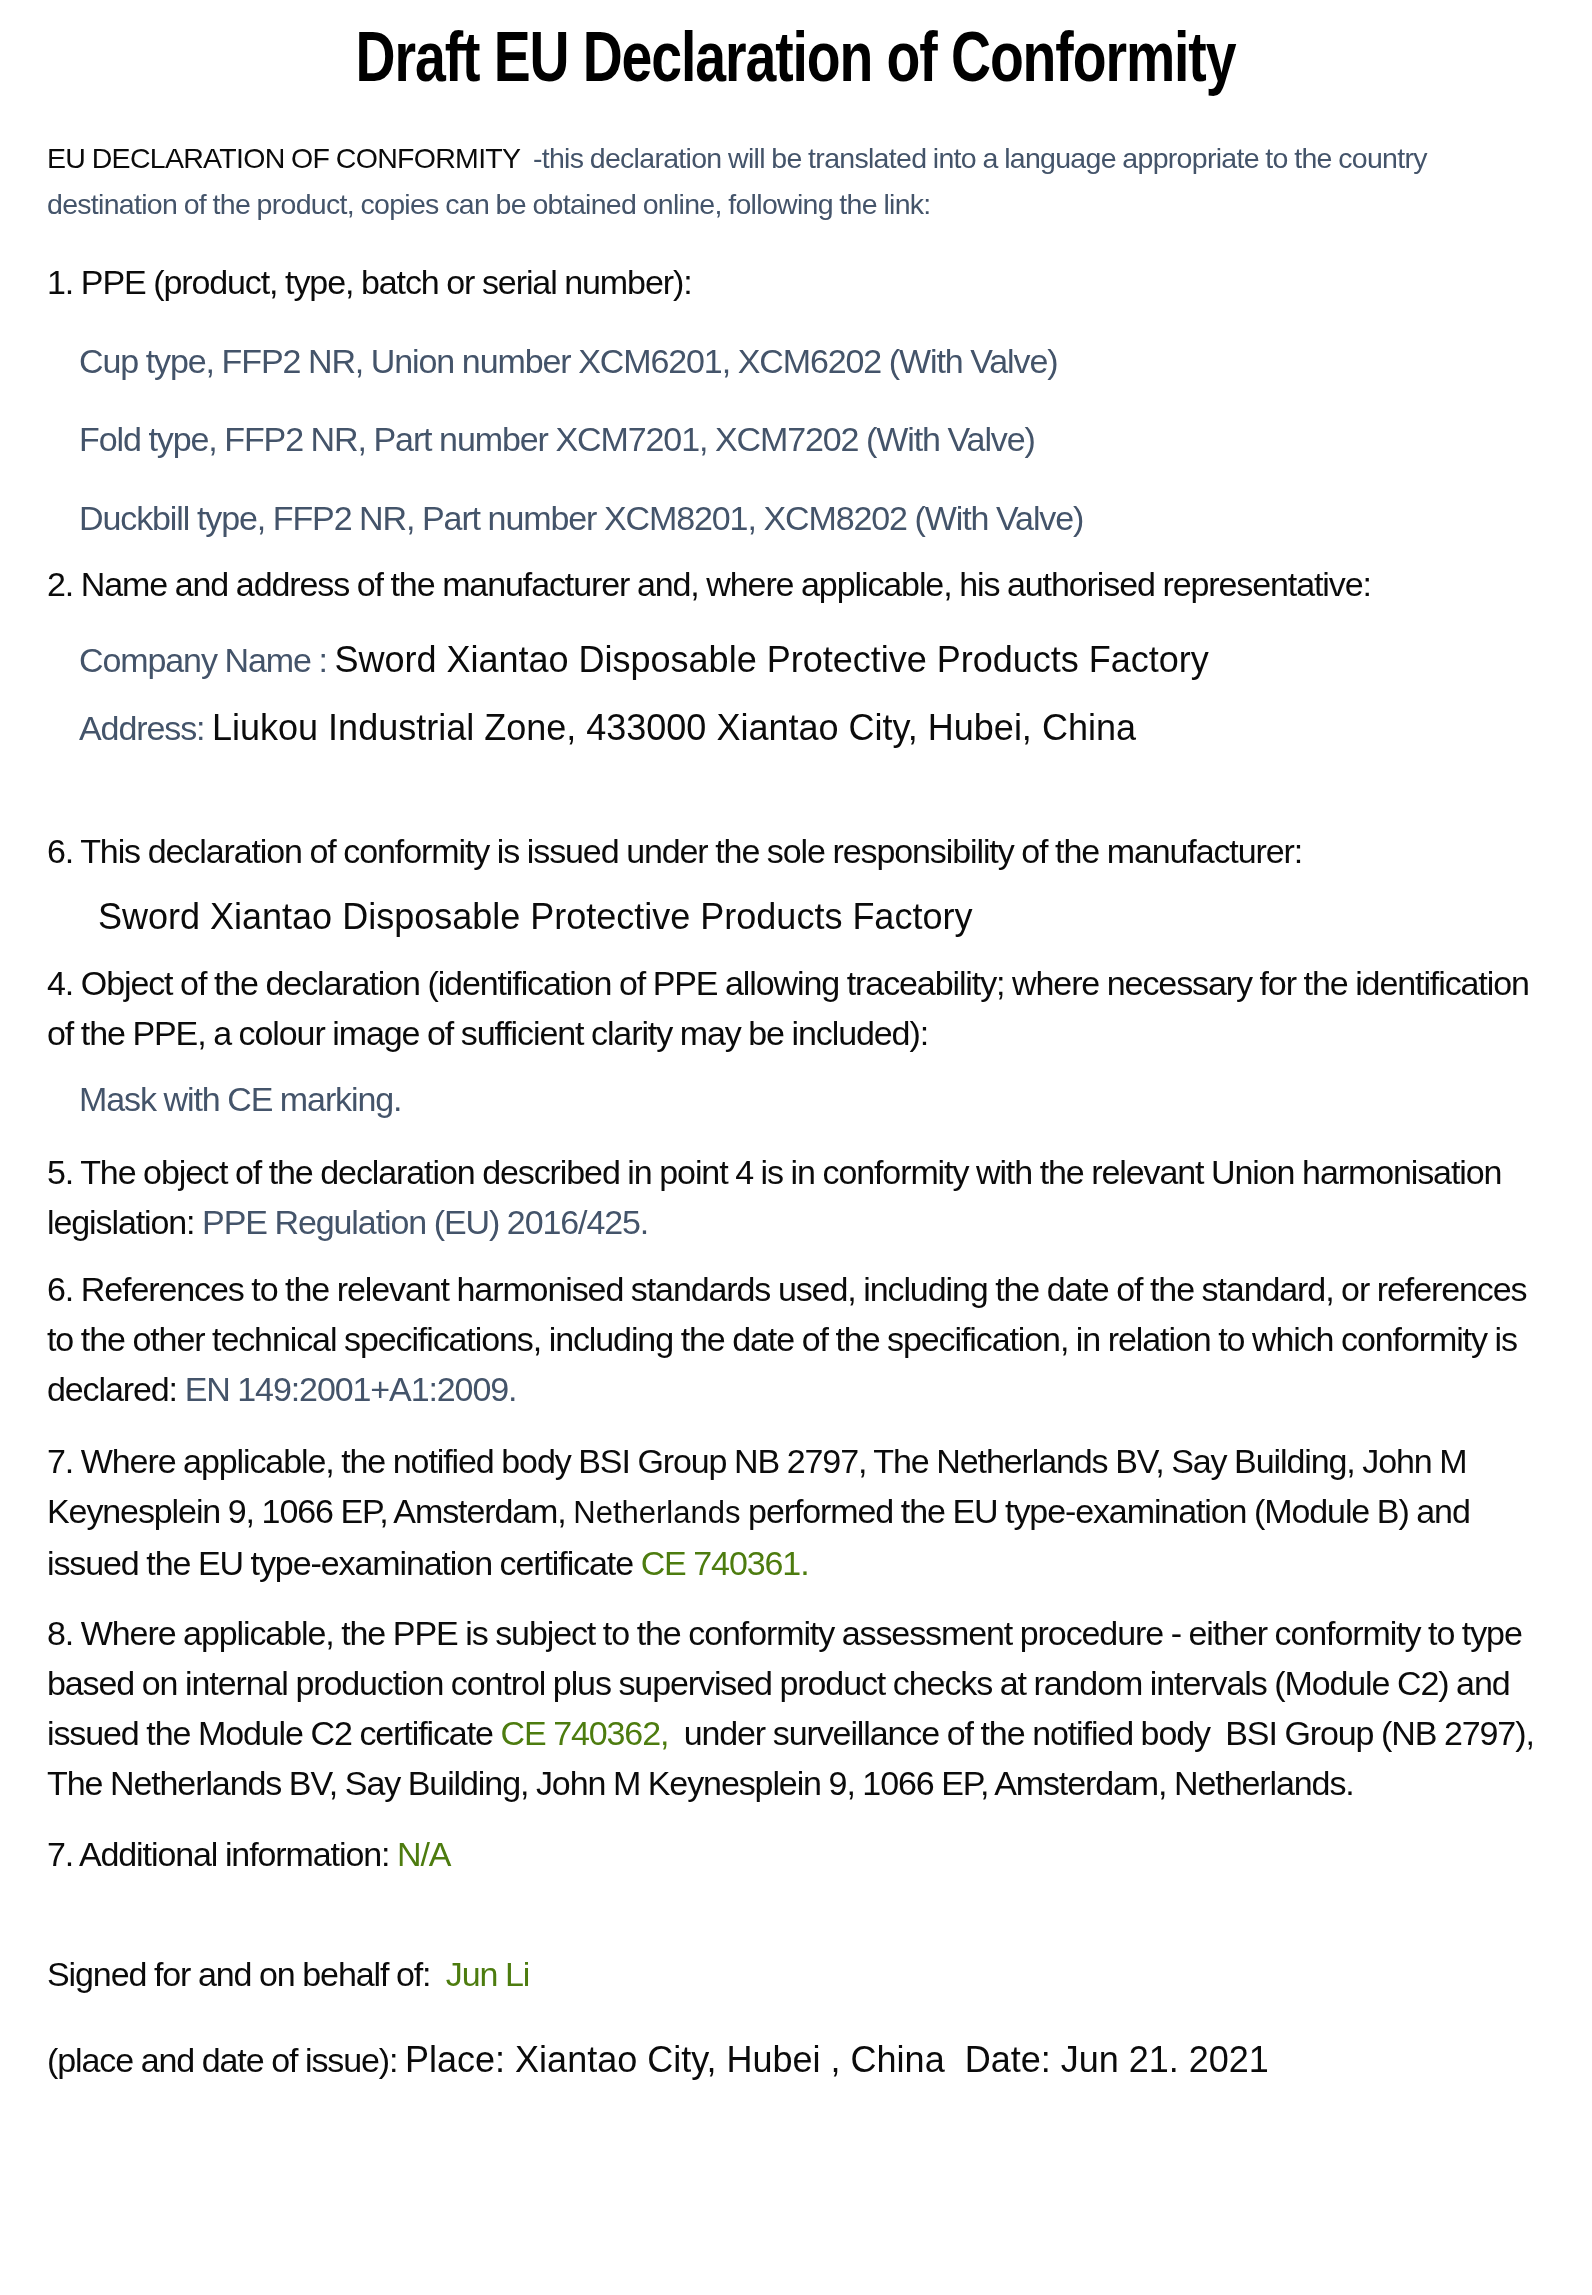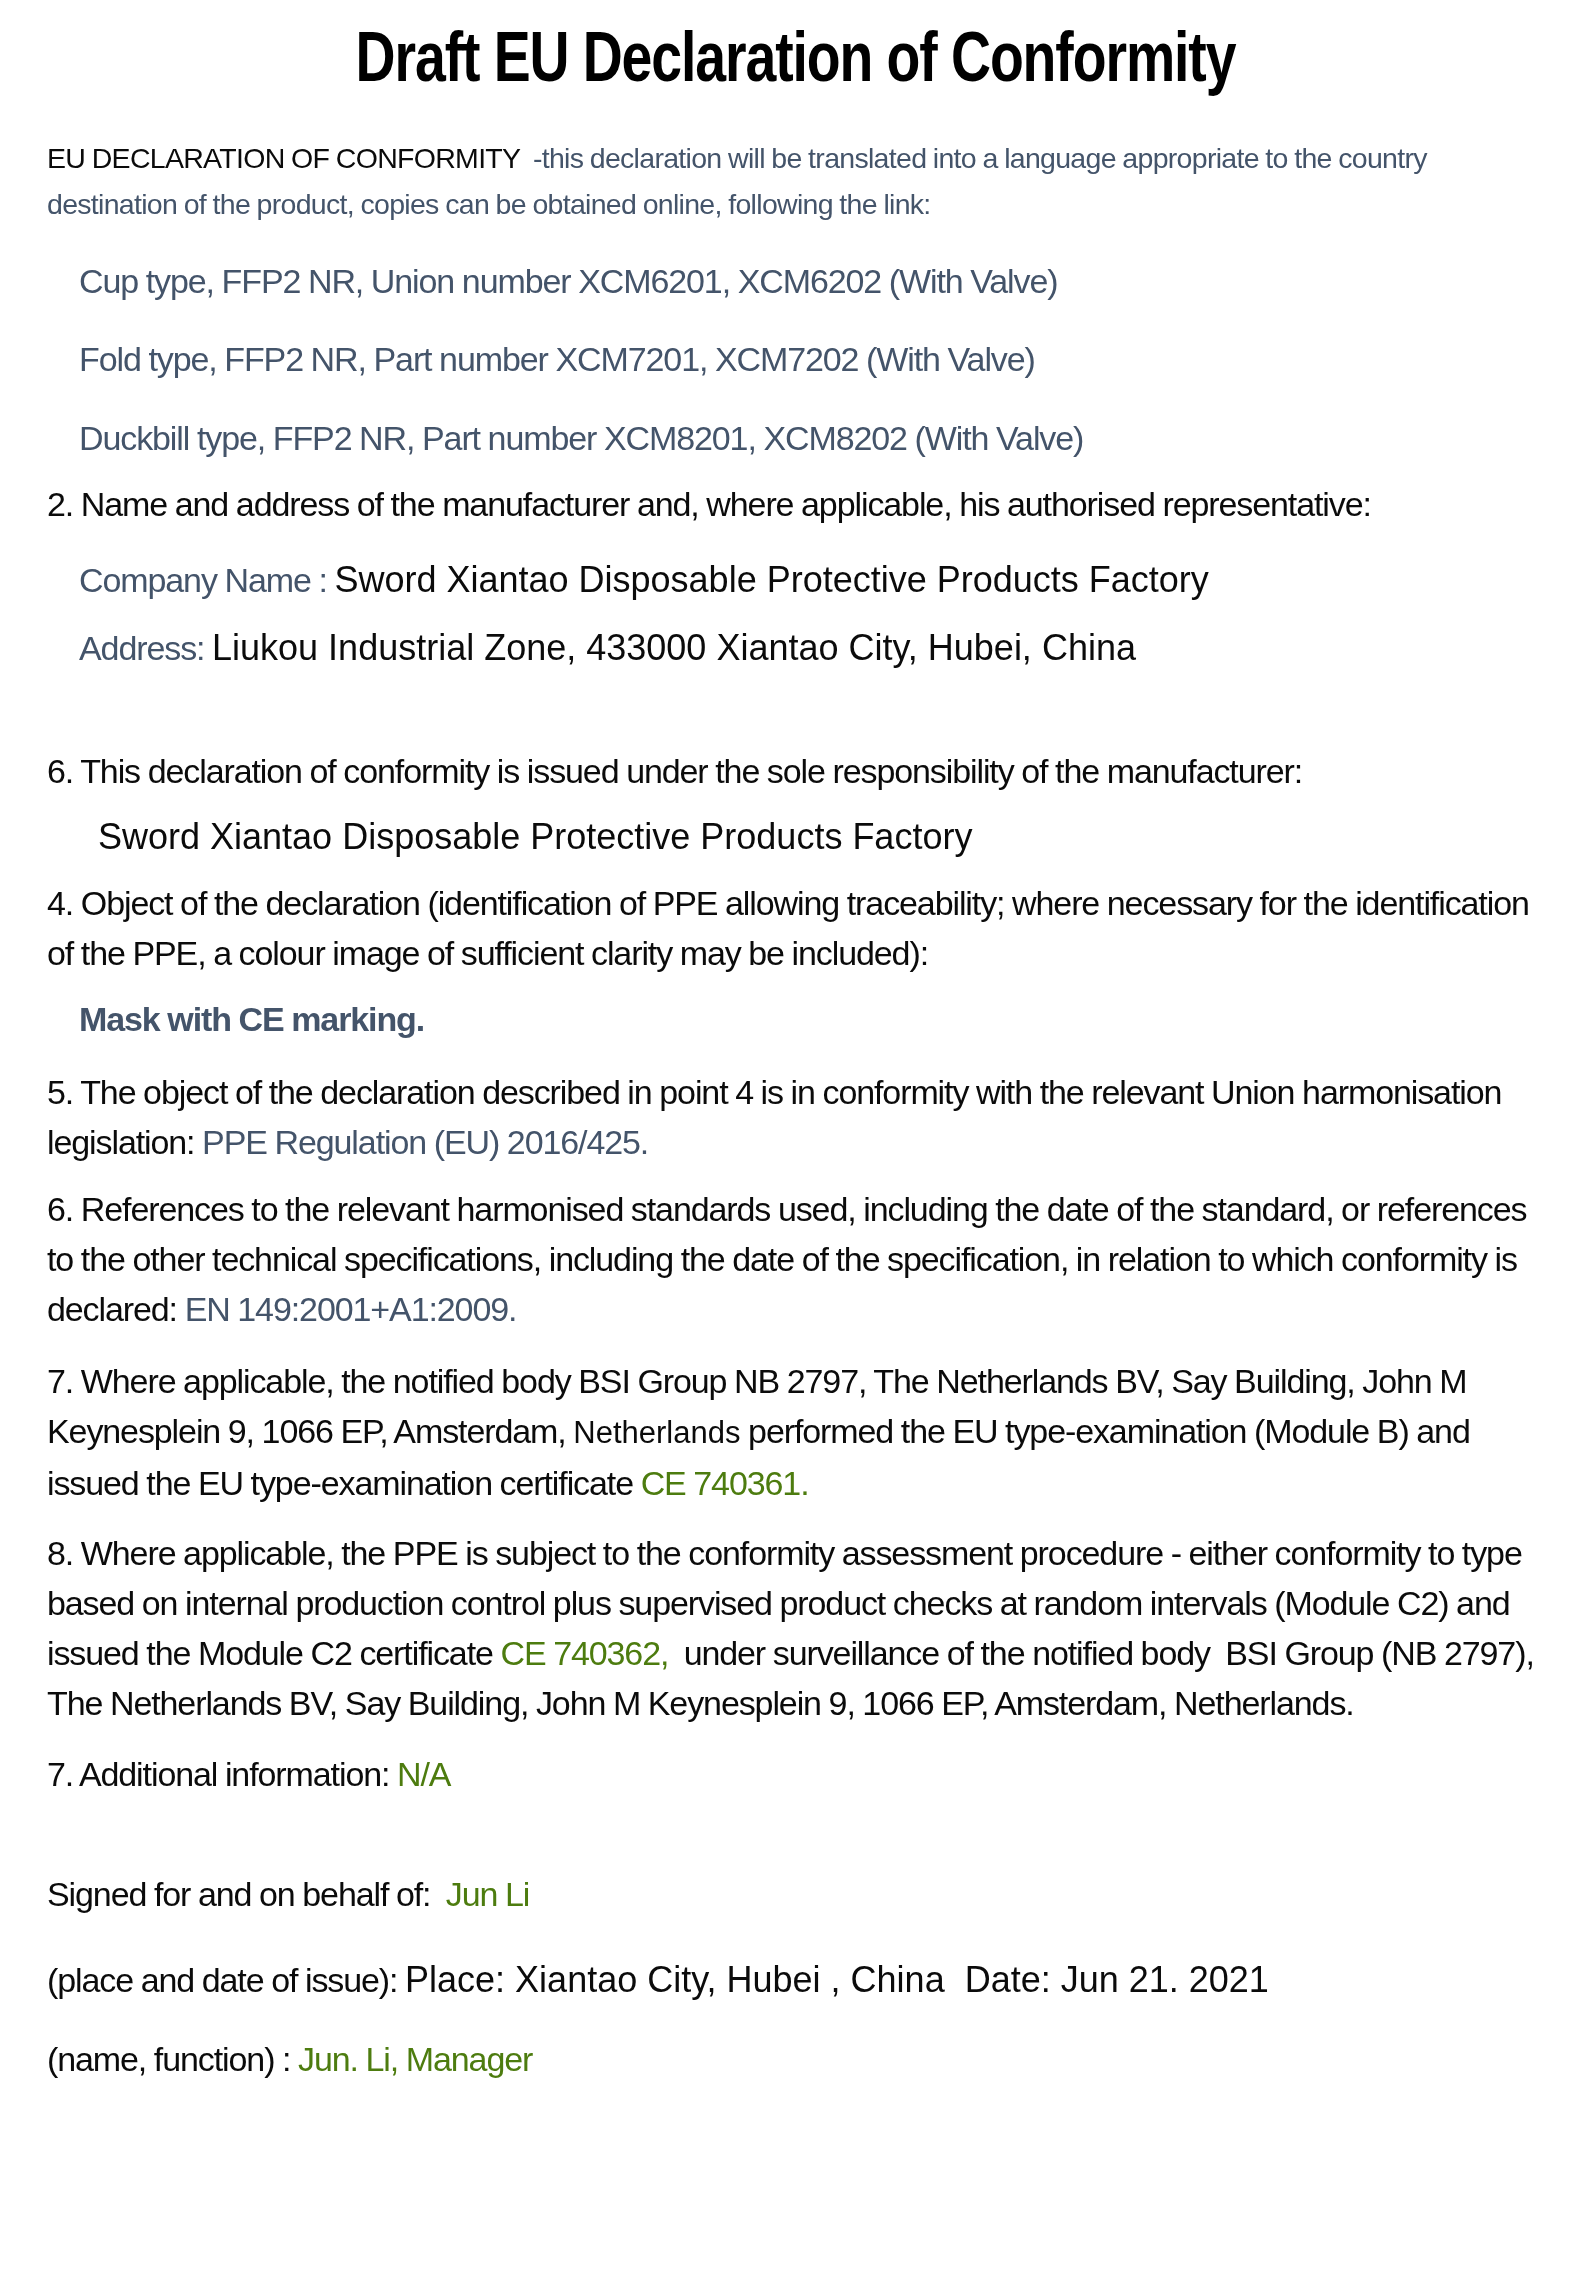--- a/index.html
+++ b/index.html
@@ -46,21 +46,21 @@
   [data-name="item-1"]{ margin-top:30px; }
   [data-name="product-cup"],
   [data-name="product-fold"],
   [data-name="product-duckbill"]{ margin-top:28.5px; padding-left:32px; }
   [data-name="item-2"]{ margin-top:15.7px; }
   [data-name="company-name"]{ margin-top:26px; padding-left:32px; }
   [data-name="address"]{ margin-top:18.5px; padding-left:32px; }
   [data-name="item-3"]{ margin-top:73px; }
   [data-name="manufacturer-name"]{ margin-top:0; padding-left:51px; }
   [data-name="item-4"]{ margin-top:7.1px; }
-  [data-name="object-value"]{ margin-top:13px; padding-left:32px;font-weight:bold; }
+  [data-name="object-value"]{ margin-top:13px; padding-left:32px; }
   [data-name="item-5"]{ margin-top:23px; }
   [data-name="item-6"]{ margin-top:17px; }
   [data-name="item-7"]{ margin-top:21.4px; }
   [data-name="item-8"]{ margin-top:20px; }
   [data-name="item-9"]{ margin-top:21.4px; }
   [data-name="signed-for"]{ margin-top:70px; }
   [data-name="place-date"]{ margin-top:36px; }
   [data-name="name-function"]{ margin-top:28.5px; }
   [data-name="signature-line"]{ margin-top:61px; }
 
@@ -81,20 +81,21 @@
   }
 </style>
 </head>
 <body>
 
 <div class="page" data-name="document-page">
   <div class="content" data-name="document-content">
     <h1 class="title" data-name="page-title">Draft EU Declaration of Conformity</h1>
     <div data-name="document-blocks">
         <p class="para" data-name="intro"><span class="seg c-black" data-name="text-run">EU DECLARATION OF CONFORMITY  </span><span class="seg c-slate" data-name="text-run">-this declaration will be translated into a language appropriate to the country destination of the product, copies can be obtained online, following the link:</span></p>
+        <p class="para" data-name="item-1"><span class="seg c-black" data-name="text-run">1. PPE (product, type, batch or serial number):</span></p>
         <p class="para" data-name="product-cup"><span class="seg c-slate" data-name="text-run">Cup type, FFP2 NR, Union number XCM6201, XCM6202 (With Valve)</span></p>
         <p class="para" data-name="product-fold"><span class="seg c-slate" data-name="text-run">Fold type, FFP2 NR, Part number XCM7201, XCM7202 (With Valve)</span></p>
         <p class="para" data-name="product-duckbill"><span class="seg c-slate" data-name="text-run">Duckbill type, FFP2 NR, Part number XCM8201, XCM8202 (With Valve)</span></p>
         <p class="para" data-name="item-2"><span class="seg c-black" data-name="text-run">2. Name and address of the manufacturer and, where applicable, his authorised representative:</span></p>
         <p class="para" data-name="company-name"><span class="seg c-slate" data-name="text-run">Company Name : </span><span class="seg c-black f-arial" data-name="text-run">Sword Xiantao Disposable Protective Products Factory</span></p>
         <p class="para" data-name="address"><span class="seg c-slate" data-name="text-run">Address: </span><span class="seg c-black f-arial" data-name="text-run">Liukou Industrial Zone, 433000 Xiantao City, Hubei, China</span></p>
         <p class="para" data-name="item-3"><span class="seg c-black" data-name="text-run">6. This declaration of conformity is issued under the sole responsibility of the manufacturer:</span></p>
         <p class="para" data-name="manufacturer-name"><span class="seg c-black f-arial" data-name="text-run">Sword Xiantao Disposable Protective Products Factory</span></p>
         <p class="para" data-name="item-4"><span class="seg c-black" data-name="text-run">4. Object of the declaration (identification of PPE allowing traceability; where necessary for the identification of the PPE, a colour image of sufficient clarity may be included):</span></p>
         <p class="para" data-name="object-value"><span class="seg c-slate" data-name="text-run">Mask with CE marking.</span></p>

